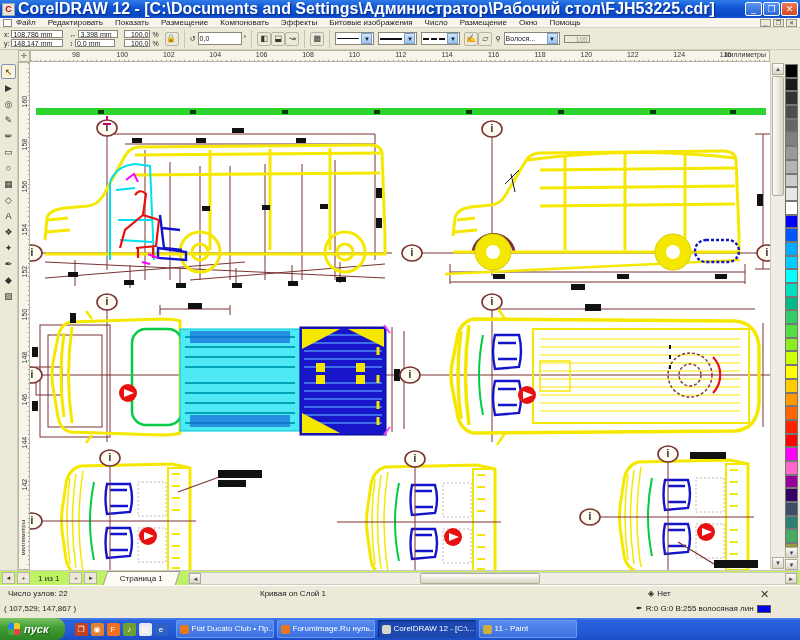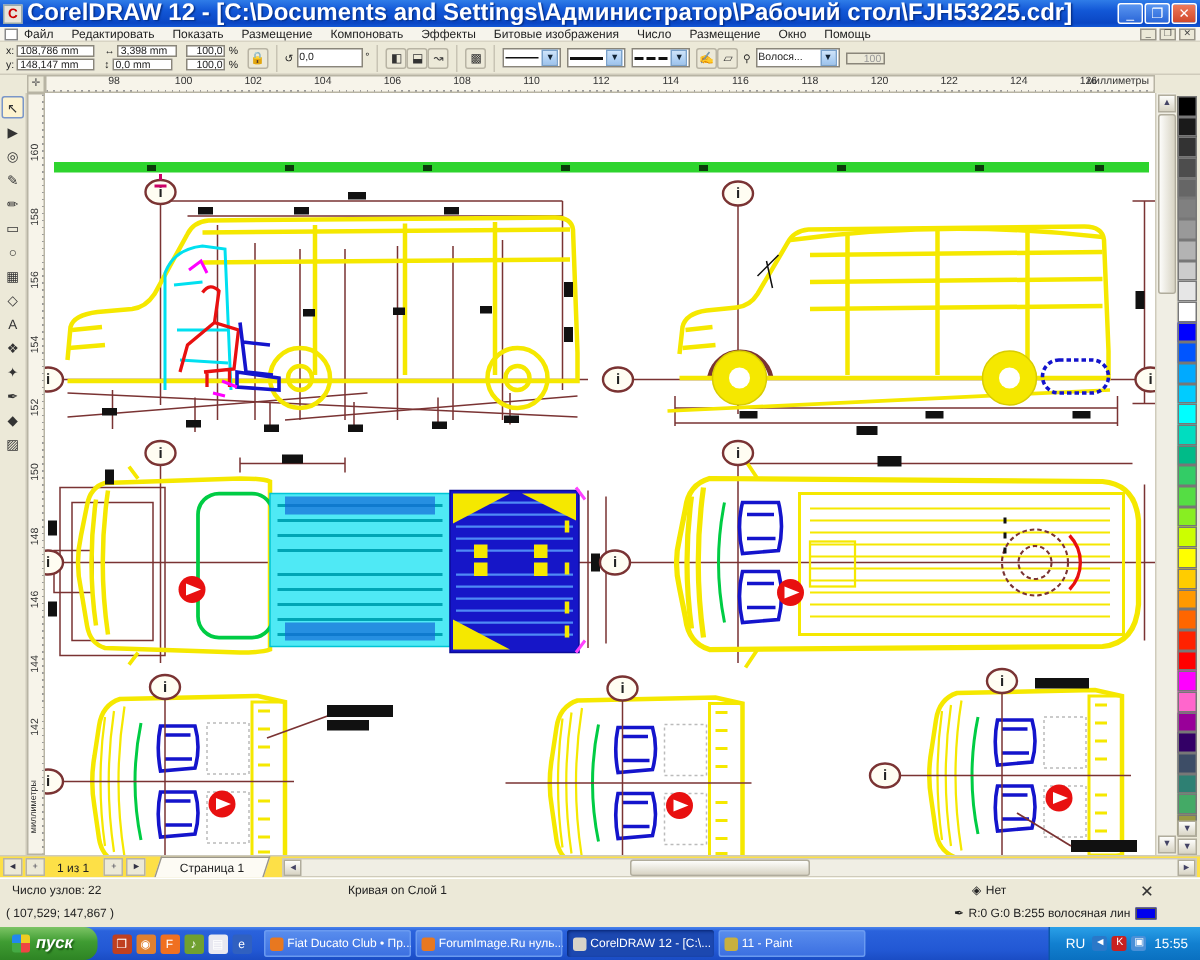--- a/index.html
+++ b/index.html
@@ -68,37 +68,37 @@
   .vscroll { position:absolute; left:770px; top:62px; width:14px; height:508px; background:#f0eee4; border-left:1px solid #cfcbbb; }
   .sbtn { position:absolute; left:1px; width:12px; height:12px; background:linear-gradient(180deg,#fdfdfb,#d8d4c4); border:1px solid #b0ac9c; font-size:6px; text-align:center; line-height:11px; color:#446;}
   .vthumb { position:absolute; left:1px; top:14px; width:12px; height:120px; background:linear-gradient(90deg,#fdfdfb,#d8d4c4); border:1px solid #b0ac9c; border-radius:2px;}
   .palette { position:absolute; left:784px; top:62px; width:16px; height:508px; background:#ece9d8; }
   #swatches { position:absolute; left:1px; top:2px; }
   .swatch { width:13px; height:13.7px; border:1px solid #777; margin-bottom:0px; }
   .pal-btns { position:absolute; left:1px; bottom:0; }
   .palbtn { width:13px; height:11px; background:linear-gradient(180deg,#fdfdfb,#d8d4c4); border:1px solid #b0ac9c; font-size:6px; text-align:center; line-height:10px; color:#446; margin-top:1px;}
 
   
-  .navrow { position:absolute; left:0; top:570px; width:800px; height:15px; background:#fde047; border-top:1px solid #cfcbbb;
+  .navrow { position:absolute; left:0; top:570px; width:800px; height:15px; background:#bef264; border-top:1px solid #cfcbbb;
     display:flex; align-items:center; font-size:8px; color:#222; }
   .navbtn { width:13px; height:12px; border:1px solid #b8b4a4; background:#ece9d8; font-size:6px; text-align:center; line-height:11px; margin-left:2px; color:#334;}
   .pageinfo { margin:0 8px; font-size:8px; }
   .pagetab { height:14px; padding:0 14px; border:1px solid #9a968a; border-bottom:none; background:#fdfbf4;
     font-size:8px; line-height:13px; margin-left:8px; transform:skewX(-18deg); }
   .pagetab span { display:inline-block; transform:skewX(18deg); }
   .hscroll { position:relative; flex:1; height:13px; margin:0 2px 0 10px; background:#f0eee4; border:1px solid #cfcbbb; }
   .hthumb { position:absolute; left:38%; top:0; width:120px; height:11px; background:linear-gradient(180deg,#fdfdfb,#d8d4c4); border:1px solid #b0ac9c; border-radius:2px;}
   .harrow { position:absolute; top:0; width:12px; height:11px; background:linear-gradient(180deg,#fdfdfb,#d8d4c4); border:1px solid #b0ac9c; font-size:6px; line-height:10px; text-align:center; color:#446;}
 
   
   .statusbar { position:absolute; left:0; top:585px; width:800px; height:33px; background:#ece9d8; border-top:1px solid #fff; font-size:8px; color:#222; }
   .st-row1 { position:absolute; left:0; top:2px; width:800px; height:14px; }
   .st-row2 { position:absolute; left:0; top:16px; width:800px; height:15px; }
   .st-nodes { position:absolute; left:8px; top:1px; }
-  .st-object { position:absolute; left:232px; top:1px; }
+  .st-object { position:absolute; left:260px; top:1px; }
   .st-coords { position:absolute; left:4px; top:2px; }
   .st-hint { position:absolute; left:86px; top:2px; width:560px; white-space:nowrap; overflow:hidden; }
   .st-fill { position:absolute; left:648px; top:1px; display:flex; align-items:center; gap:3px; }
   .st-outline { position:absolute; left:636px; top:2px; display:flex; align-items:center; gap:3px; }
   .st-x { position:absolute; left:760px; top:0px; font-size:11px; color:#333; }
   .chip { width:14px; height:8px; border:1px solid #555; }
 
   
   .taskbar { position:absolute; left:0; top:618px; width:800px; height:22px;
     background:linear-gradient(180deg,#4a84ec 0%,#2a62dc 12%,#2258d4 70%,#1a4cc4 100%); display:flex; align-items:center; }
@@ -620,23 +620,14 @@
         </div>
         <div class="taskbtn active">
           <span class="tbicon" style="background: rgb(216, 212, 200);"></span>
           <span>CorelDRAW 12 - [C:\...</span>
         </div>
         <div class="taskbtn">
           <span class="tbicon" style="background: rgb(200, 176, 64);"></span>
           <span>11 - Paint</span>
         </div>
       </div>
-    <div class="tray">
-      <span>RU</span>
-      <span id="trayicons" style="display:flex;gap:3px;">
-          <span class="trayicon" style="background: rgb(42, 120, 200);">◄</span>
-          <span class="trayicon" style="background: rgb(200, 32, 32);">K</span>
-          <span class="trayicon" style="background: rgb(74, 144, 216);">▣</span>
-        </span>
-      <span>15:55</span>
-    </div>
   </div>
 </div>
 
 </body></html>

